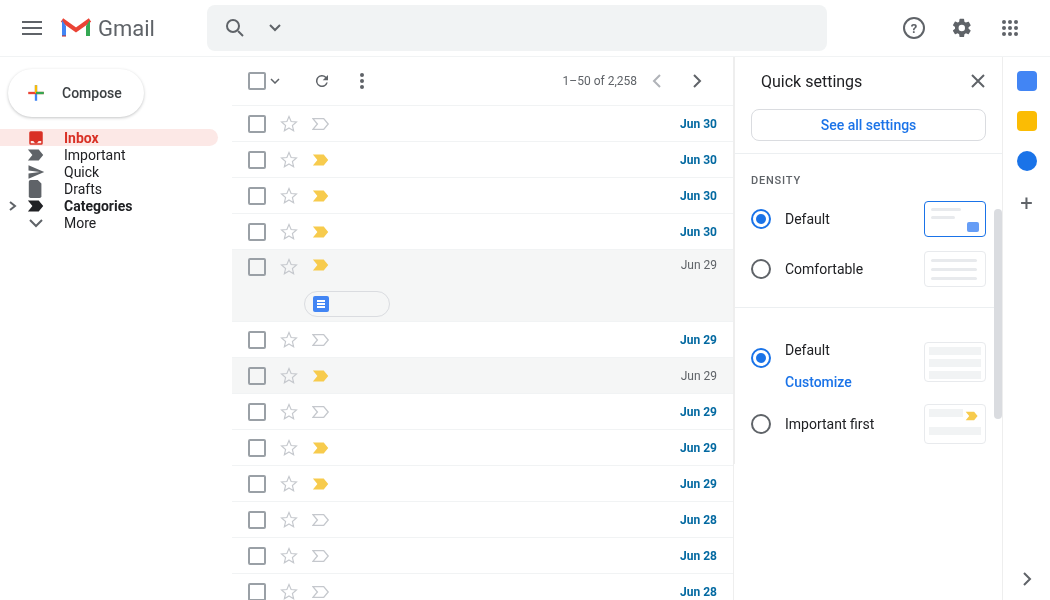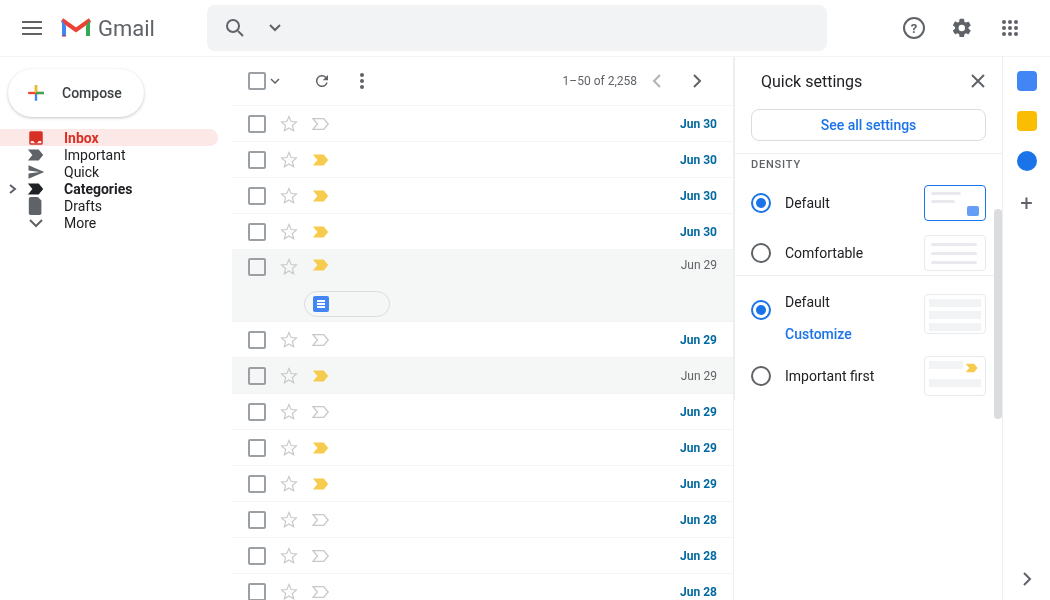--- a/index.html
+++ b/index.html
@@ -50,21 +50,21 @@
 .row.shade .row-date { color: #5f6368; font-weight: 400; }
 .attach-chip { border: 1px solid #dadce0; border-radius: 14px; height: 26px; width: 86px; display: flex; align-items: center; padding: 0 8px; margin-left: 56px; margin-top: 6px; }
 .chip-icon { width: 16px; height: 16px; background: #4285f4; border-radius: 2px; position: relative; }
 .chip-icon::after { content: ''; position: absolute; background: #fff; width: 8px; height: 2px; top: 4px; left: 4px; box-shadow: 0 3px 0 #fff, 0 6px 0 #fff; }
 
 .qsettings { width: 268px; border-left: 1px solid #eee; display: flex; flex-direction: column; overflow-y: auto; }
 .qs-head { height: 48px; display: flex; align-items: center; padding: 0 16px; }
 .qs-title { font-size: 16px; color: #202124; flex: 1; margin-left: 10px; }
 .qs-close { cursor: pointer; }
 .qs-allbtn { margin: 4px 16px 12px; height: 32px; border: 1px solid #dadce0; border-radius: 8px; display: flex; align-items: center; justify-content: center; color: #1a73e8; font-size: 14px; font-weight: 500; cursor: pointer; }
-.qs-section { border-top: 1px solid #eceff1; padding: 4px 16px; }
+.qs-section { border-top: 1px solid #eceff1; padding: 20px 16px; }
 .qs-label { font-size: 11px; font-weight: 500; color: #5f6368; letter-spacing: 0.8px; }
 .qs-opt { display: flex; align-items: center; margin-top: 14px; }
 .qs-radio { width: 20px; height: 20px; border: 2px solid #5f6368; border-radius: 50%; margin-right: 14px; cursor: pointer; position: relative; }
 .qs-radio.on { border-color: #1a73e8; }
 .qs-radio.on::after { content: ''; position: absolute; width: 10px; height: 10px; background: #1a73e8; border-radius: 50%; top: 3px; left: 3px; }
 .qs-opt-label { font-size: 14px; color: #202124; flex: 1; }
 .qs-preview { width: 62px; height: 36px; border: 1px solid #e8eaed; border-radius: 4px; position: relative; background: #fff; }
 .qs-preview.sel { border-color: #1a73e8; }
 .pv-line { position: absolute; background: #e8eaed; height: 3px; border-radius: 2px; }
 .pv-box { position: absolute; width: 12px; height: 10px; background: #669df6; border-radius: 2px; right: 6px; bottom: 4px; }
@@ -183,38 +183,38 @@
       <span class="nav-label">Important</span>
     </div>
     <div class="nav-item">
       <div class="nav-icon">
           <svg width="18" height="18" viewBox="0 0 24 24">
             <path fill="#5f6368" d="M2 21l21-9L2 3v7l15 2-15 2z"></path>
           </svg>
         </div>
       <span class="nav-label">Quick</span>
     </div>
-    <div class="nav-item bold">
-      <svg class="expand" width="10" height="10">
-          <path d="M2 1l5 4-5 4" fill="none" stroke="#5f6368" stroke-width="2"></path>
-        </svg>
-      <div class="nav-icon">
-          <svg width="18" height="14" viewBox="0 0 20 14">
-            <path fill="#202124" d="M1 1h12l5 6-5 6H1l5-6z"></path>
-          </svg>
-        </div>
-      <span class="nav-label">Categories</span>
-    </div>
     <div class="nav-item">
       <div class="nav-icon">
           <svg width="16" height="18" viewBox="0 0 16 20">
             <path fill="#5f6368" d="M2 0h8l4 4v14a2 2 0 0 1-2 2H2a2 2 0 0 1-2-2V2a2 2 0 0 1 2-2z"></path>
           </svg>
         </div>
       <span class="nav-label">Drafts</span>
+    </div>
+    <div class="nav-item bold">
+      <svg class="expand" width="10" height="10">
+          <path d="M2 1l5 4-5 4" fill="none" stroke="#5f6368" stroke-width="2"></path>
+        </svg>
+      <div class="nav-icon">
+          <svg width="18" height="14" viewBox="0 0 20 14">
+            <path fill="#202124" d="M1 1h12l5 6-5 6H1l5-6z"></path>
+          </svg>
+        </div>
+      <span class="nav-label">Categories</span>
     </div>
     <div class="nav-item">
       <div class="nav-icon">
           <svg width="14" height="10">
             <path d="M1 2l6 6 6-6" fill="none" stroke="#5f6368" stroke-width="2"></path>
           </svg>
         </div>
       <span class="nav-label">More</span>
     </div>
   </div>

